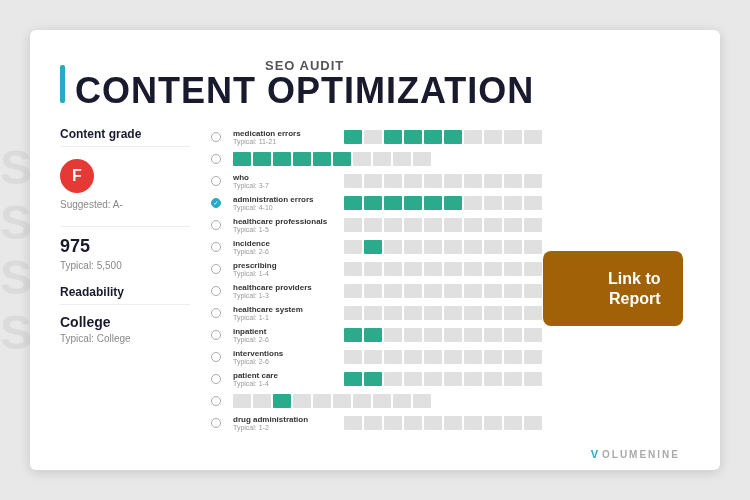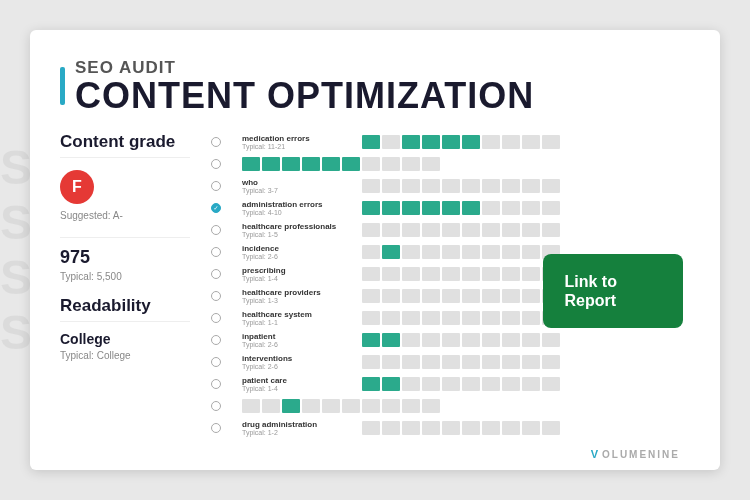--- a/index.html
+++ b/index.html
@@ -62,25 +62,26 @@
       border-radius: 2px;
       flex-shrink: 0;
     }
 
     .header-text {
       display: flex;
       flex-direction: column;
     }
 
     .header-subtitle {
-      font-size: 17px;
+      font-size: 13px;
       font-weight: 600;
       color: #555;
       text-transform: uppercase;
       letter-spacing: 1px;
+      text-align: center;
     }
 
     .header-title {
       font-size: 36px;
       font-weight: 900;
       color: #1a1a2e;
       text-transform: uppercase;
       letter-spacing: 1px;
       line-height: 1;
     }
@@ -100,21 +101,21 @@
       gap: 14px;
     }
 
     .metric-section {
       display: flex;
       flex-direction: column;
       gap: 3px;
     }
 
     .metric-label {
-      font-size: 17px;
+      font-size: 12px;
       font-weight: 700;
       color: #1a1a2e;
     }
 
     .grade-circle {
       width: 34px;
       height: 34px;
       border-radius: 50%;
       background: #e53935;
       display: flex;
@@ -155,21 +156,21 @@
       display: flex;
       flex-direction: column;
       gap: 2px;
       flex: 1;
     }
 
     .keyword-row {
       display: flex;
       align-items: center;
       height: 20px;
-      gap: 20px;
+      gap: 11px;
     }
 
     .keyword-check {
       width: 12px;
       height: 12px;
       flex-shrink: 0;
       display: flex;
       align-items: center;
       justify-content: center;
     }
@@ -242,29 +243,29 @@
     
     .right-panel {
       width: 155px;
       flex-shrink: 0;
       display: flex;
       align-items: center;
       justify-content: center;
     }
 
     .link-button {
-      background: #15803d;
+      background: #a16207;
       color: #fff;
       border: none;
       border-radius: 8px;
       padding: 18px 22px;
       font-size: 16px;
       font-weight: 700;
       cursor: pointer;
-      text-align: left;
+      text-align: right;
       line-height: 1.2;
       width: 140px;
     }
 
     
     .footer-brand {
       position: absolute;
       bottom: 10px;
       right: 40px;
       display: flex;

